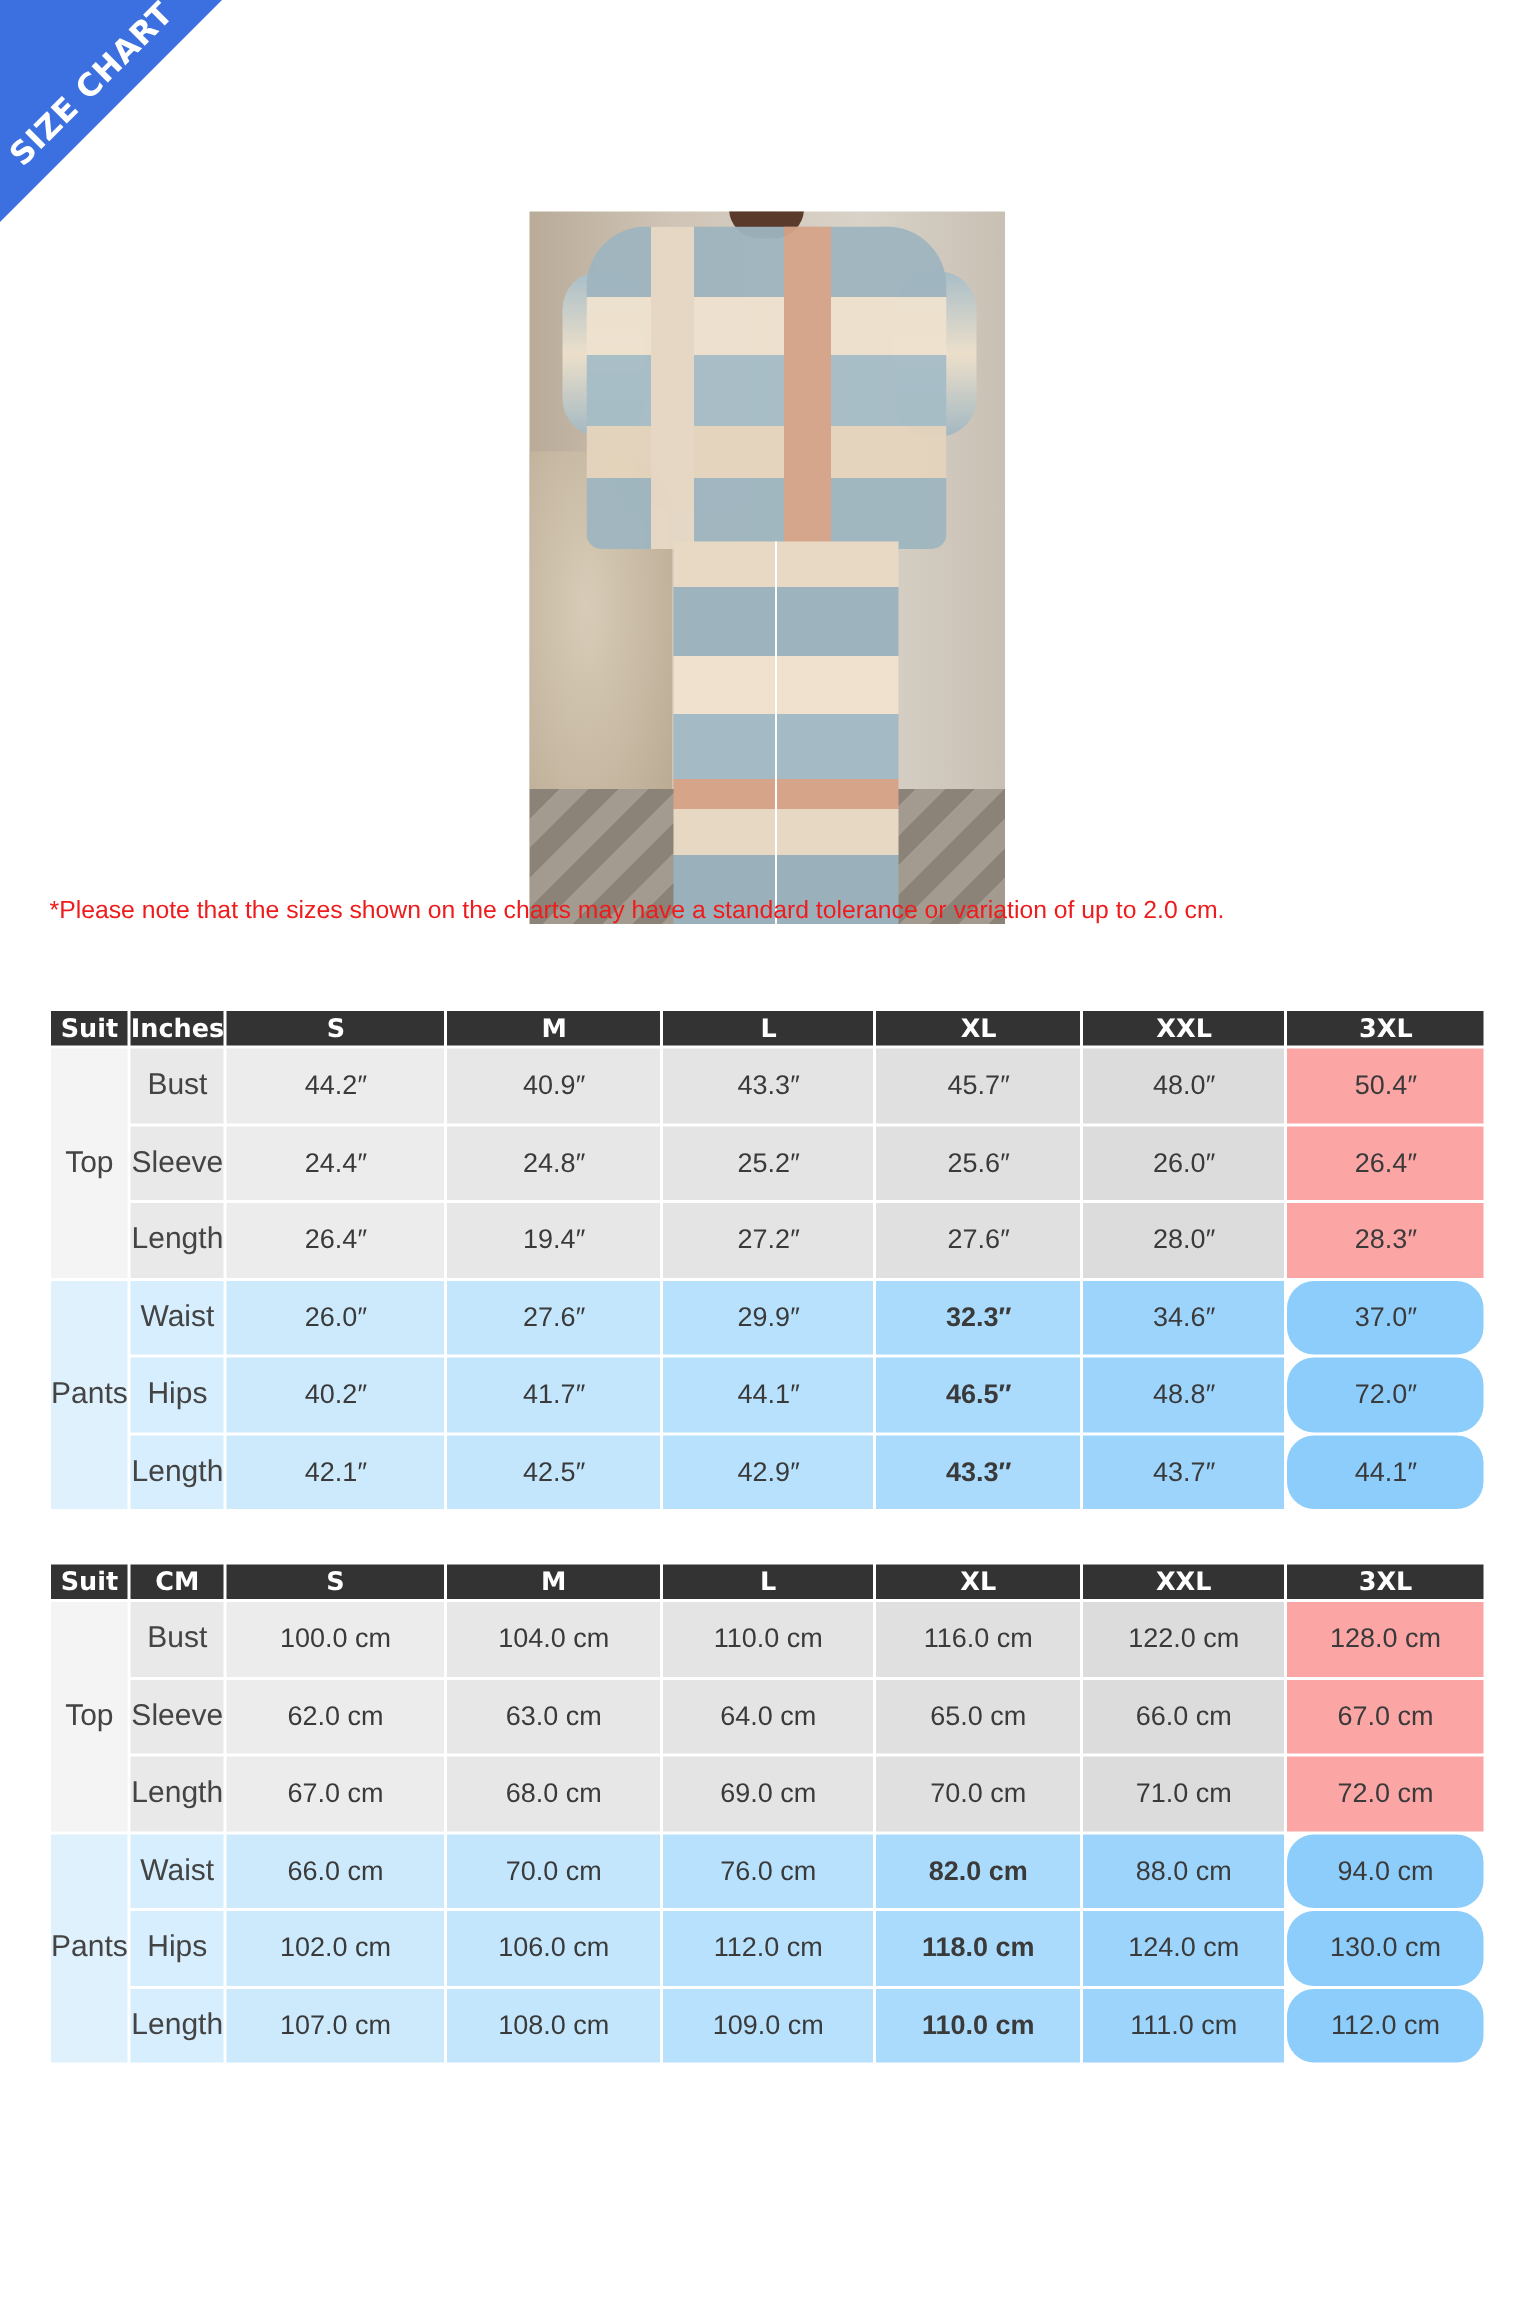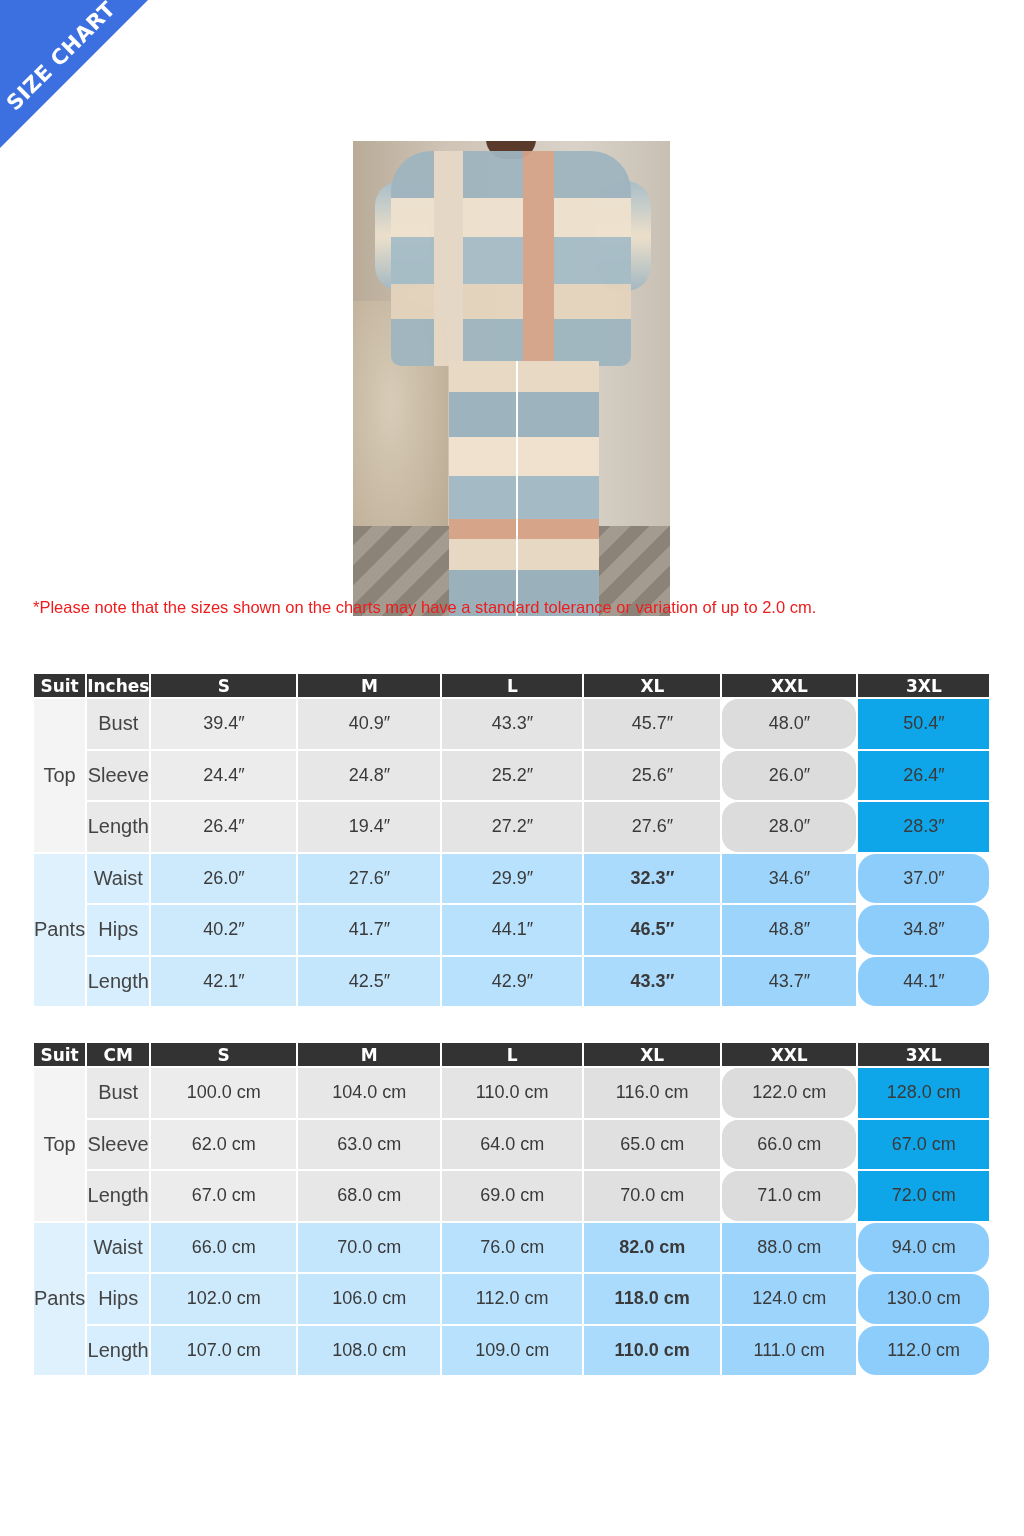--- a/index.html
+++ b/index.html
@@ -43,22 +43,22 @@
     font-family: "DejaVu Sans", sans-serif; }
   table.size td { height: 49.5px; text-align: center; font-size: 18px; color: #3a3a3a; }
   table.size td.cat { font-size: 20px; color: #444; }
   table.size td.meas { font-size: 20px; color: #444; }
   table.size tr.top td { background: #e9e9e9; }
   table.size tr.top td.cat { background: #f4f4f4; }
   table.size tr.top td.c0 { background: #ececec; }
   table.size tr.top td.c1 { background: #e7e7e7; }
   table.size tr.top td.c2 { background: #e4e4e4; }
   table.size tr.top td.c3 { background: #e0e0e0; }
-  table.size tr.top td.c4 { background: #dcdcdc; border-radius: 16px; }
-  table.size tr.top td.c5 { background: #0ea5e9; }
+  table.size tr.top td.c4 { background: #dcdcdc; }
+  table.size tr.top td.c5 { background: #fca5a5; }
   table.size tr.pants td.cat { background: #dff1fd; }
   table.size tr.pants td.meas { background: #d6eefd; margin-left: 34px; }
   table.size tr.pants td.c0 { background: #cdeafd; }
   table.size tr.pants td.c1 { background: #c3e6fd; }
   table.size tr.pants td.c2 { background: #b8e1fd; }
   table.size tr.pants td.c3 { background: #aadbfd; font-weight: bold; }
   table.size tr.pants td.c4 { background: #9cd4fc; }
   table.size tr.pants td.c5 { background: #8dcdfb; border-radius: 18px; }
   #tbl-in { top: 672px; }
   #tbl-cm { top: 1041px; }
@@ -105,21 +105,21 @@
       <th>L</th>
       <th>XL</th>
       <th>XXL</th>
       <th>3XL</th>
     </tr>
   </thead>
   <tbody>
     <tr class="top">
       <td class="cat" rowspan="3">Top</td>
       <td class="meas">Bust</td>
-      <td class="c0">39.4″</td>
+      <td class="c0">44.2″</td>
       <td class="c1">40.9″</td>
       <td class="c2">43.3″</td>
       <td class="c3">45.7″</td>
       <td class="c4">48.0″</td>
       <td class="c5">50.4″</td>
     </tr>
     <tr class="top">
       <td class="meas">Sleeve</td>
       <td class="c0">24.4″</td>
       <td class="c1">24.8″</td>
@@ -147,21 +147,21 @@
       <td class="c4">34.6″</td>
       <td class="c5">37.0″</td>
     </tr>
     <tr class="pants">
       <td class="meas">Hips</td>
       <td class="c0">40.2″</td>
       <td class="c1">41.7″</td>
       <td class="c2">44.1″</td>
       <td class="c3">46.5″</td>
       <td class="c4">48.8″</td>
-      <td class="c5">34.8″</td>
+      <td class="c5">72.0″</td>
     </tr>
     <tr class="pants">
       <td class="meas">Length</td>
       <td class="c0">42.1″</td>
       <td class="c1">42.5″</td>
       <td class="c2">42.9″</td>
       <td class="c3">43.3″</td>
       <td class="c4">43.7″</td>
       <td class="c5">44.1″</td>
     </tr>

